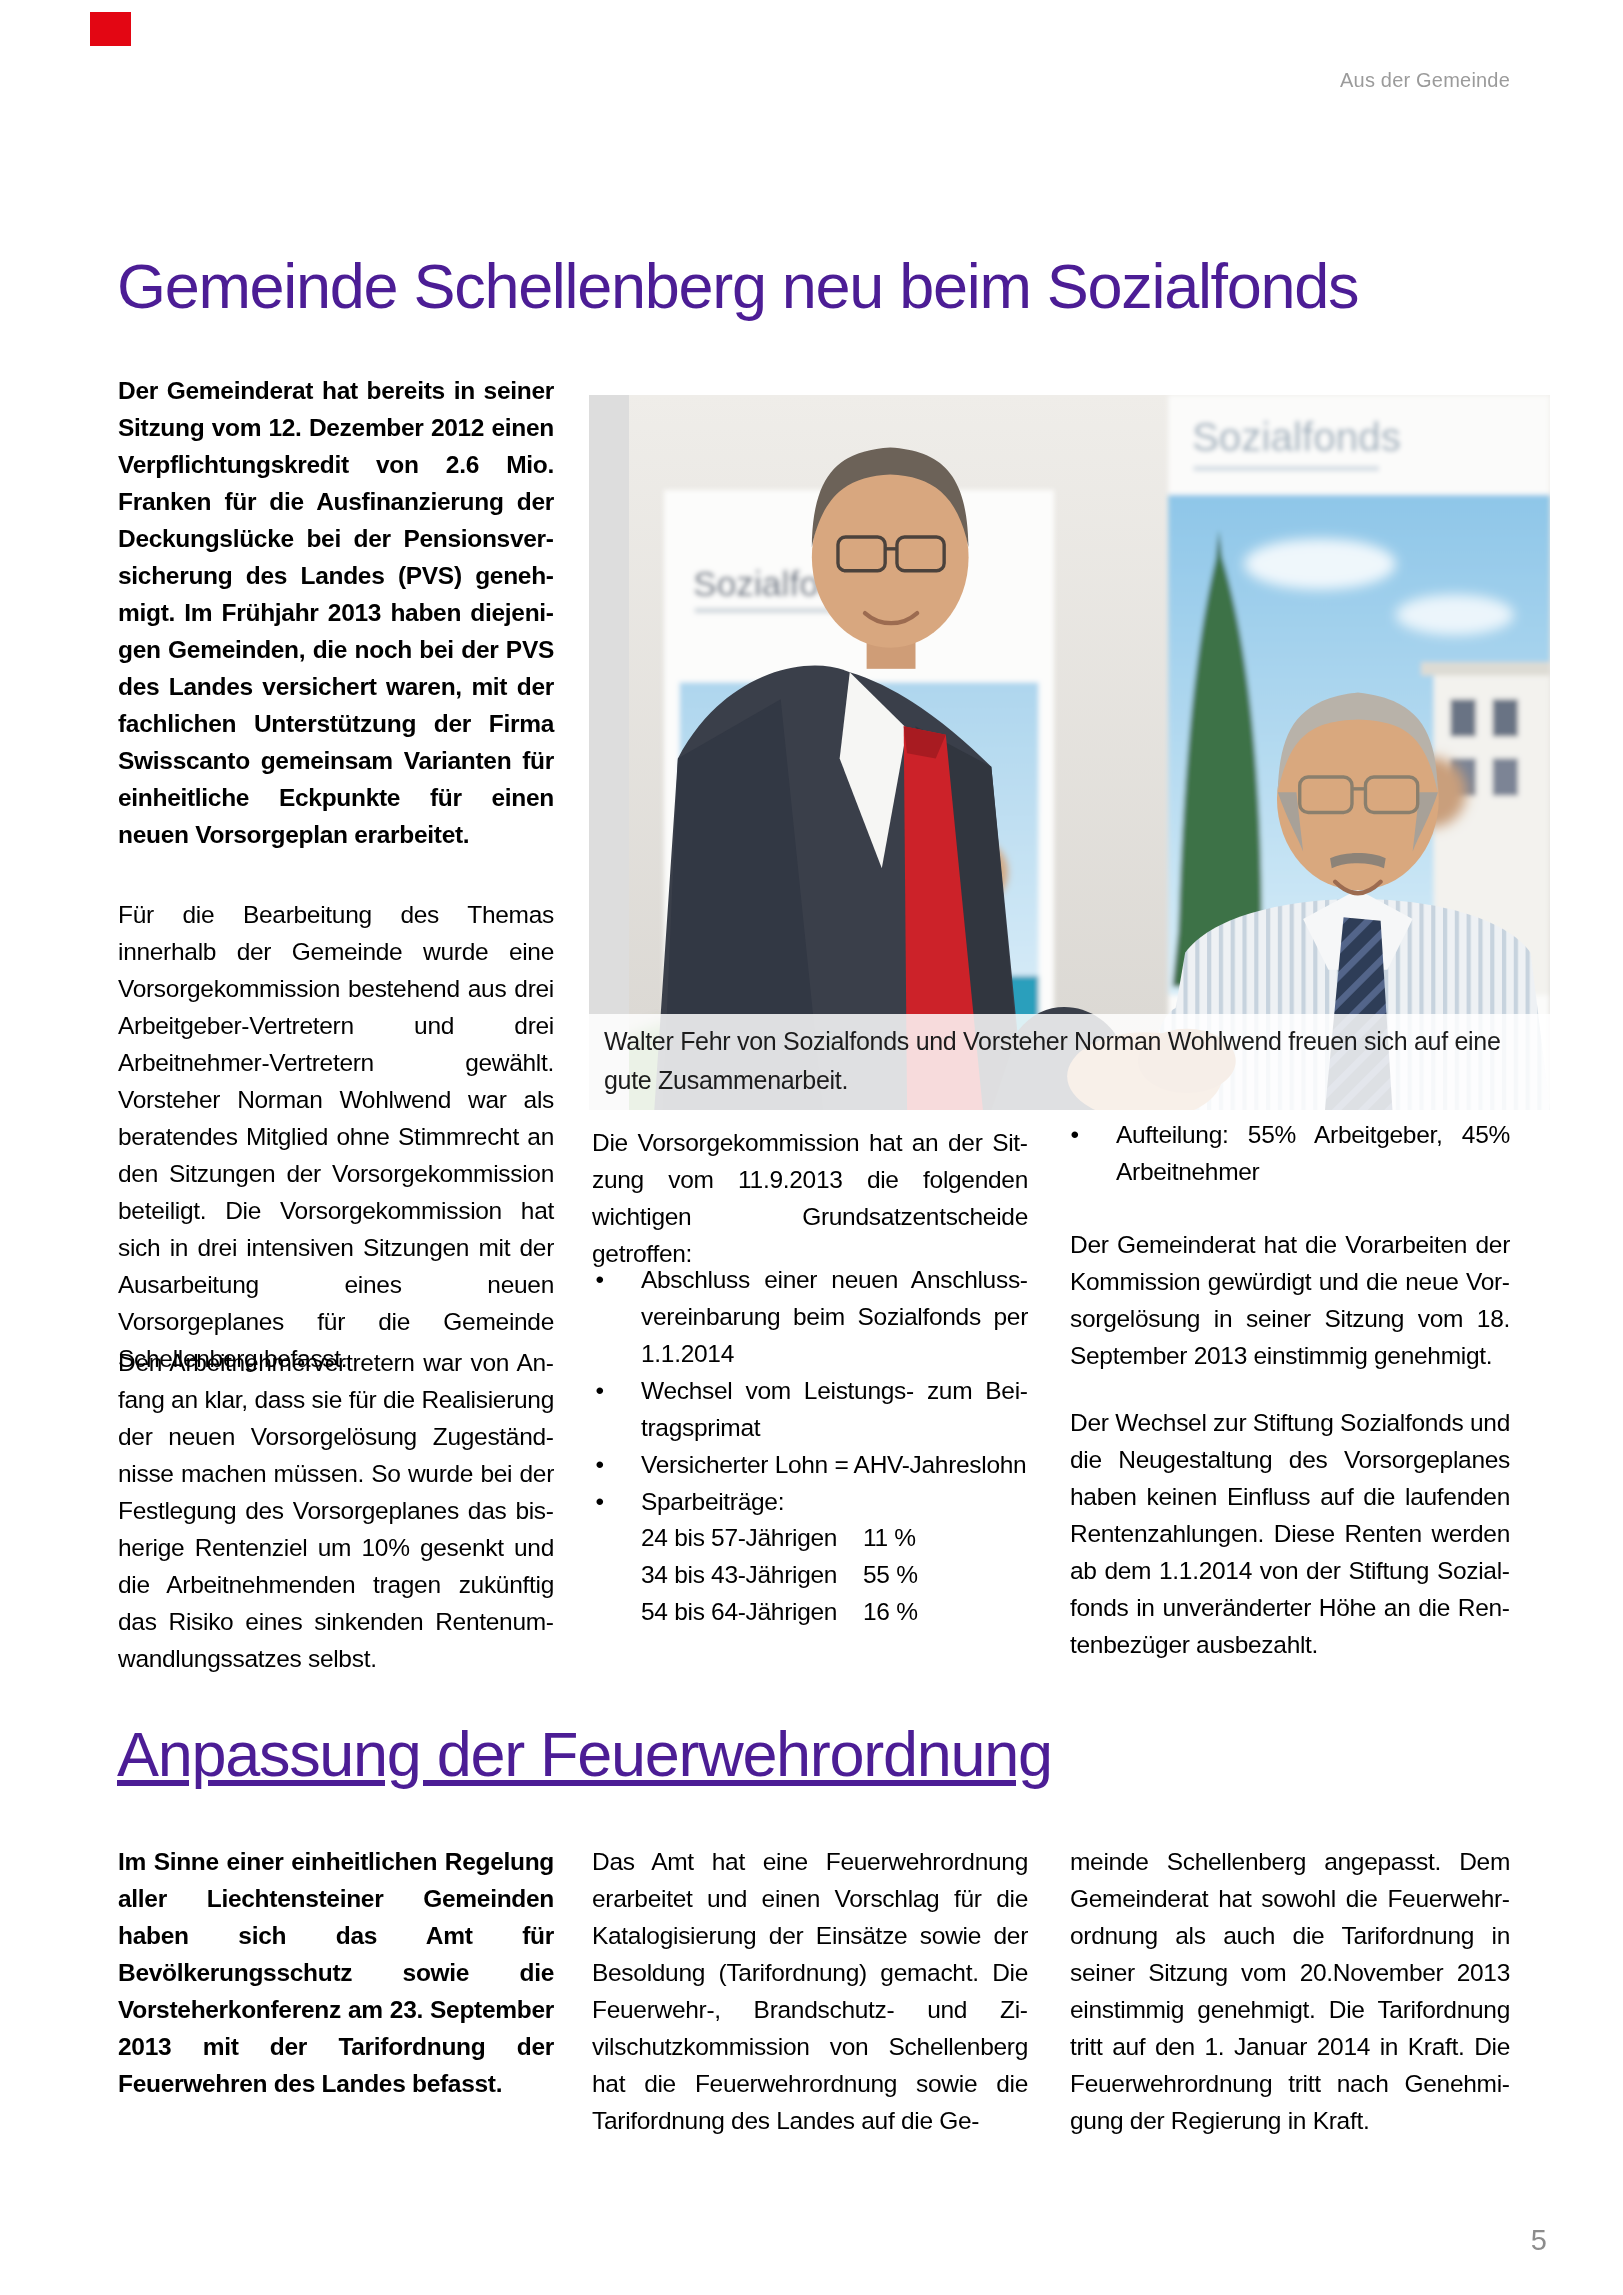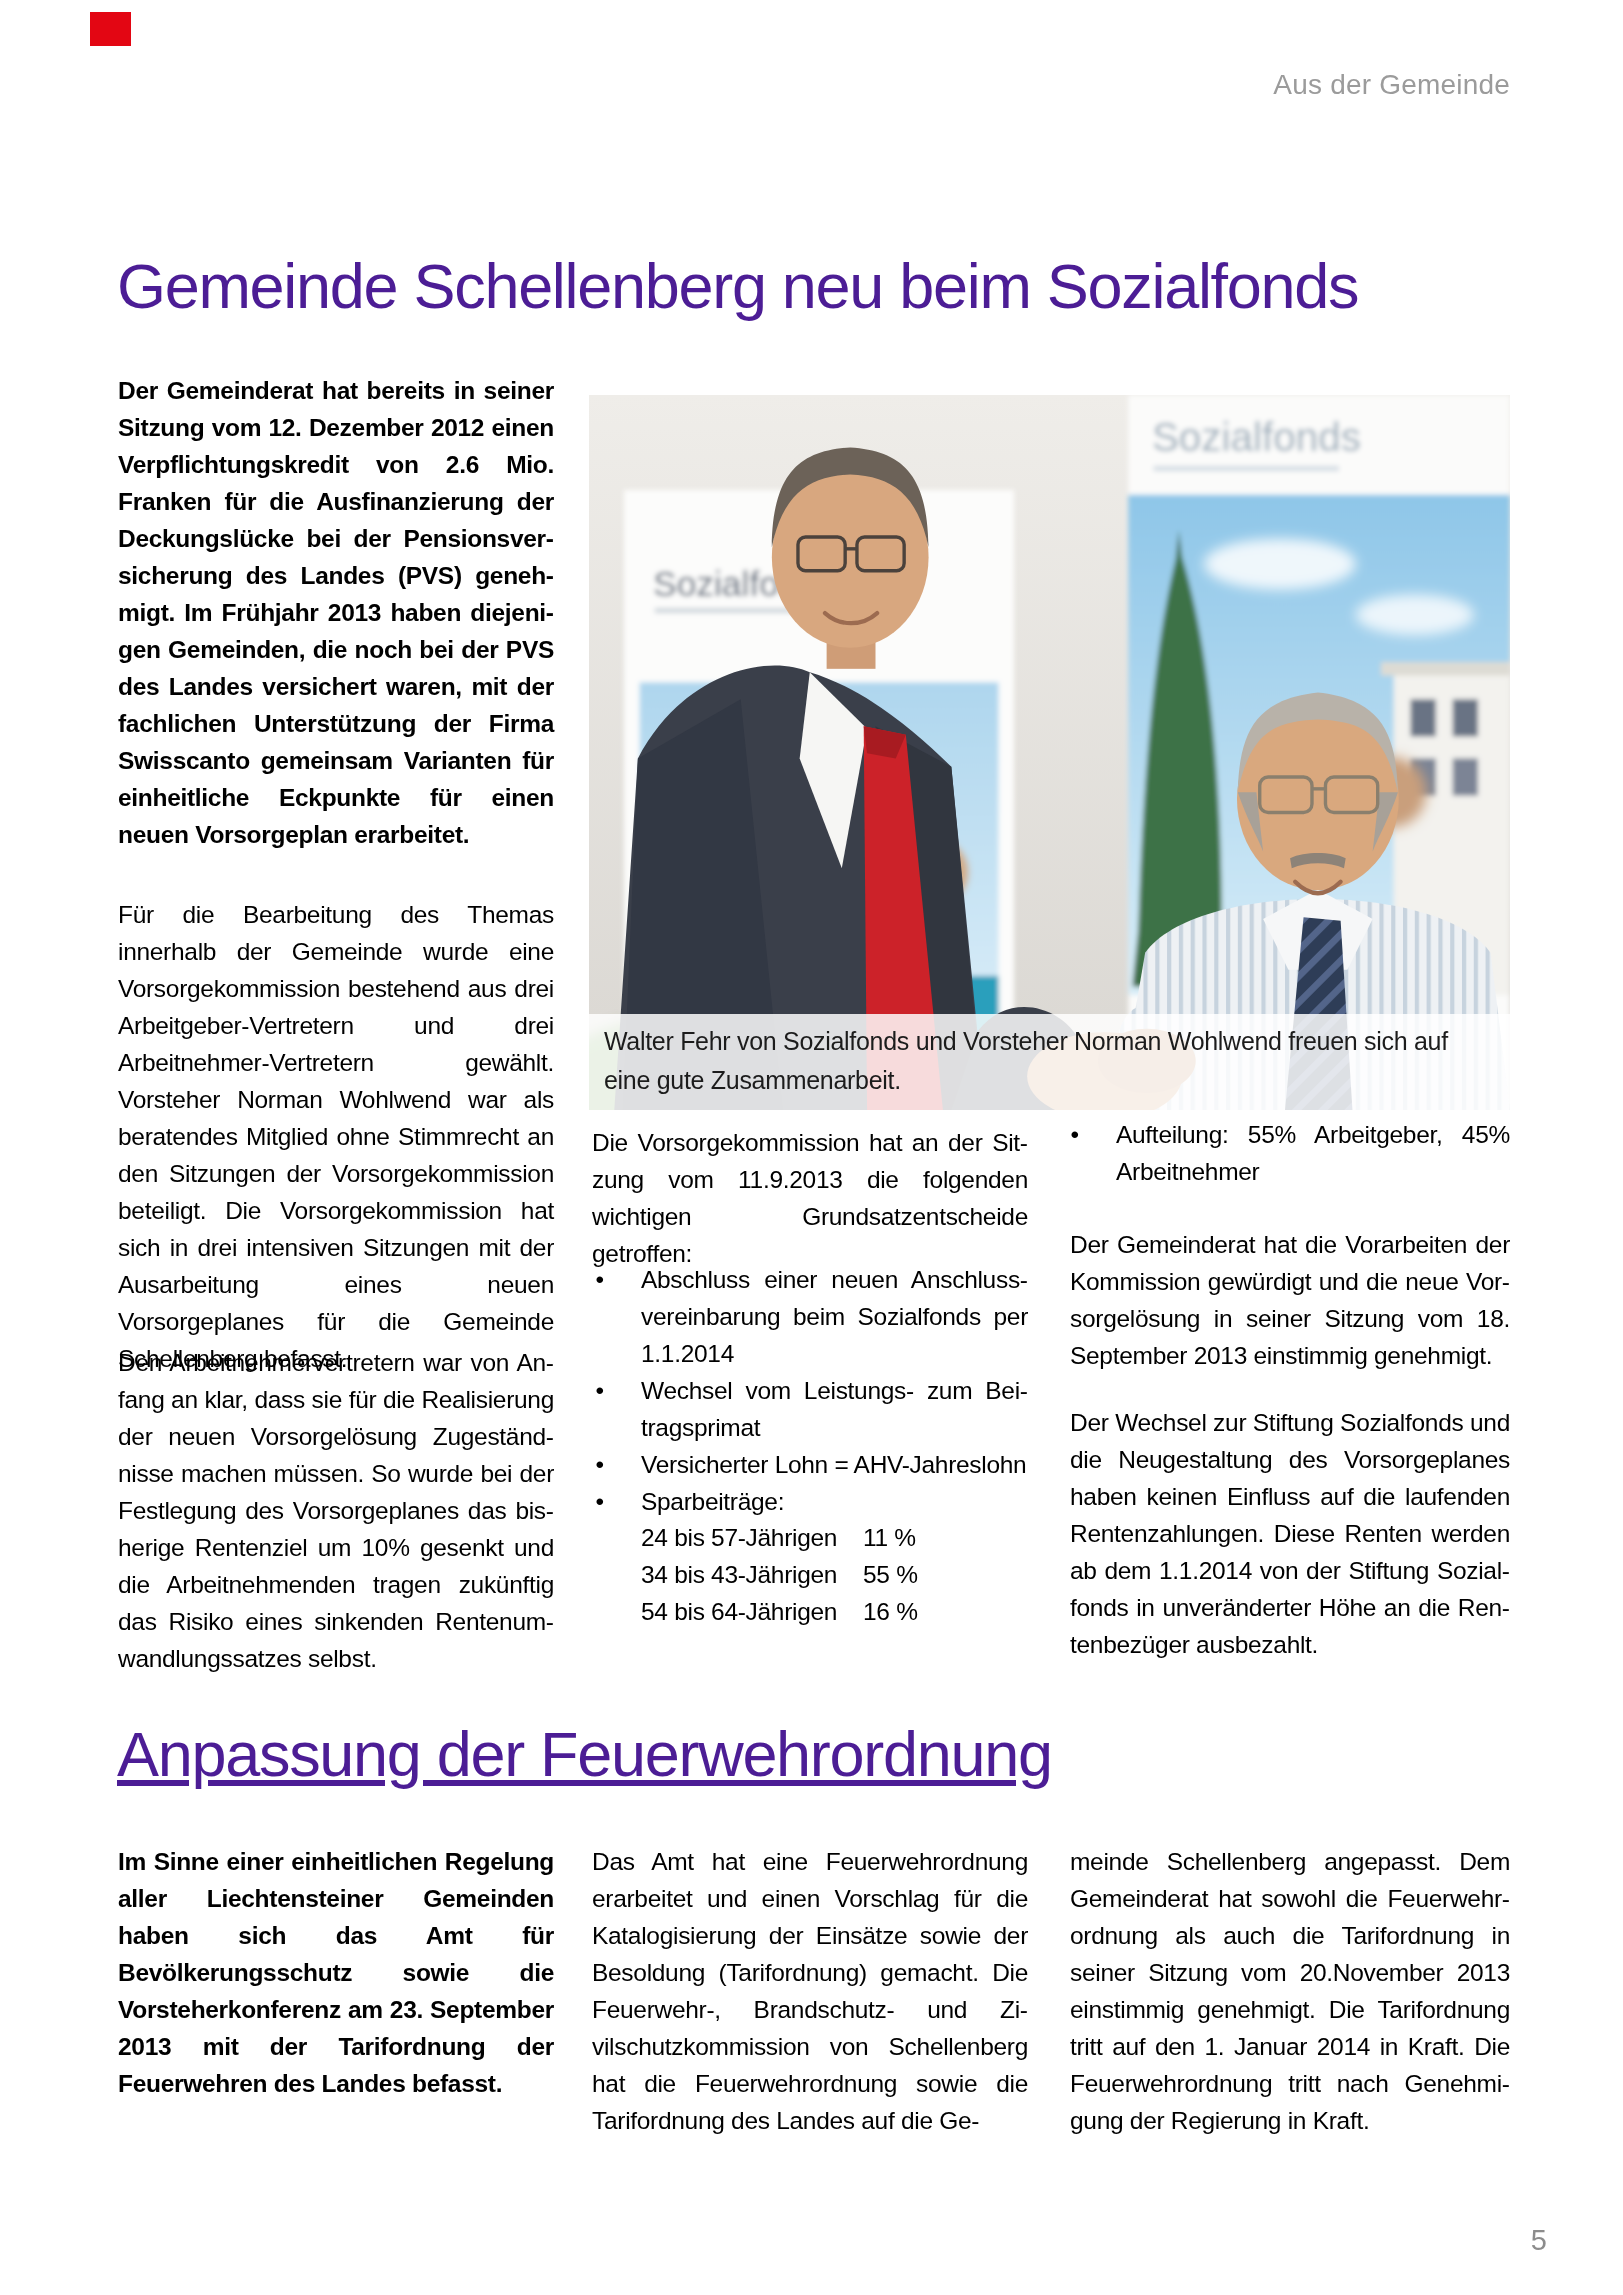--- a/index.html
+++ b/index.html
@@ -2,34 +2,34 @@
 <html lang="de" style="font-size:13.5px"><head>
 <meta charset="utf-8">
 <style>
   html,body{margin:0;padding:0;background:#ffffff;}
   .page{
     position:relative;width:1623px;height:2295px;background:#ffffff;overflow:hidden;
     font-family:"Liberation Sans","DejaVu Sans",sans-serif;color:#111;
   }
   .abs{position:absolute;}
   .kicker{
-    font-size:28px;color:#9b9b9b;text-align:right;letter-spacing:0.2px;
+    font-size:20px;color:#9b9b9b;text-align:right;letter-spacing:0.2px;
   }
   .redsq{background:#e30613;}
   h1.headline, h2.headline{
     margin:0;font-weight:400;font-size:63px;line-height:73px;letter-spacing:-1.3px;color:#4c1d95;
     white-space:nowrap;
   }
   .body-txt{
     font-size:24.5px;line-height:37px;letter-spacing:-0.3px;
     text-align:justify;text-align-last:left;hyphens:manual;-webkit-hyphens:manual;
     color:#000000;
   }
   .bold{font-weight:700;color:#000;}
-  .photo-wrap{overflow:hidden;background:#ddd;}
+  .photo-wrap{overflow:hidden;background:#ddd;padding-left:40px;}
   .photo-wrap svg{display:block;width:100%;height:100%;}
   .caption{
     position:absolute;left:0;right:0;bottom:0;
     background:rgba(255,255,255,0.84);
     padding:7.6px 15px 10px 15px;
     font-size:25px;line-height:39px;letter-spacing:-0.3px;color:#1c1c1c;
     text-align:left;
   }
   .blist{list-style:none;margin:0;padding:0;}
   .blist li{position:relative;padding-left:49px;}

